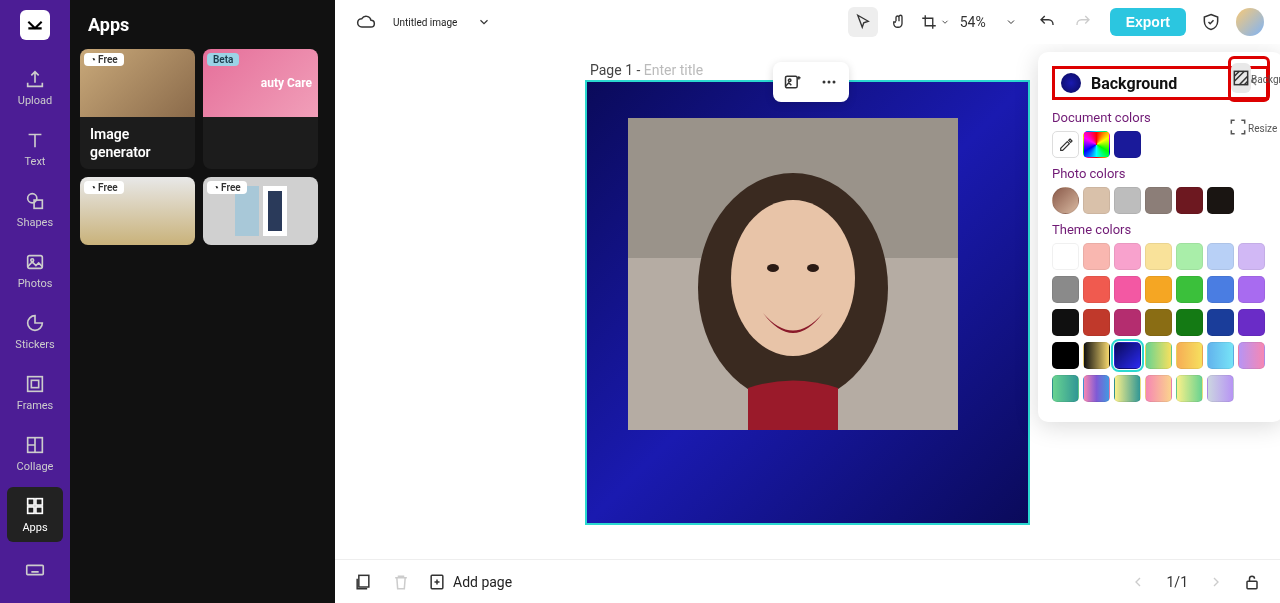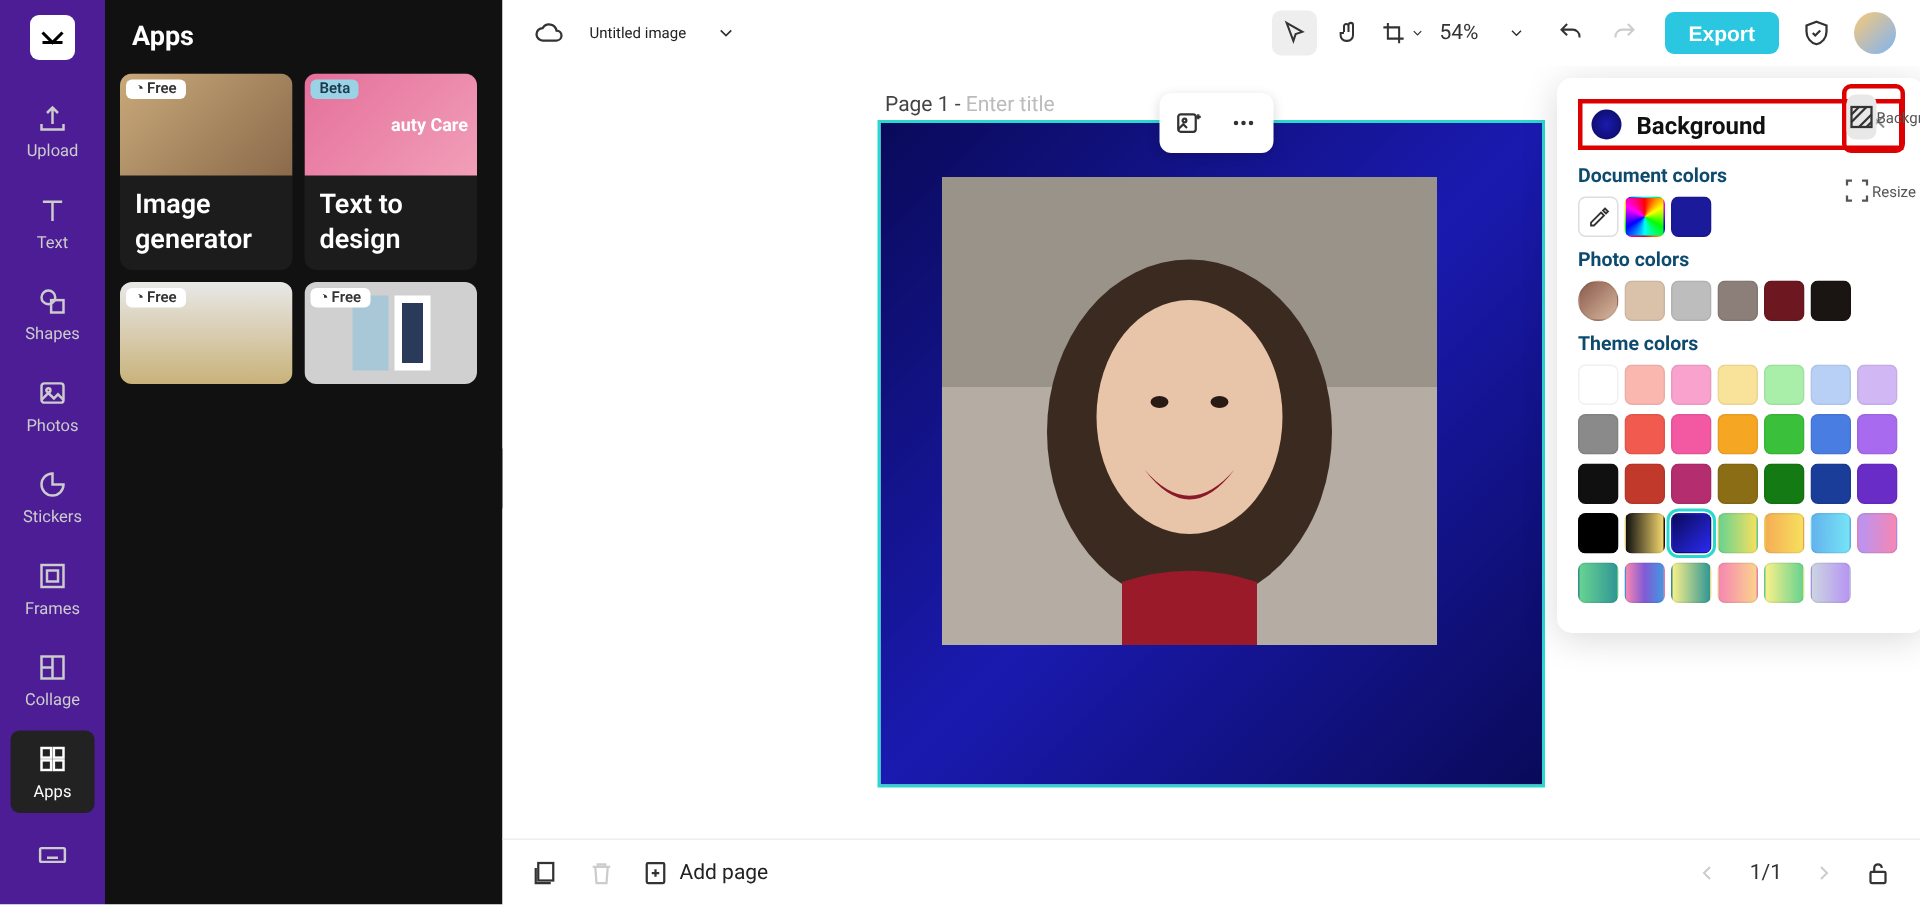--- a/index.html
+++ b/index.html
@@ -11,21 +11,21 @@
 .rail-item .icon { margin-bottom: 4px; }
 .rail-item-bottom { margin-top: auto; margin-bottom: 10px; }
 .side-panel { width: 265px; background: #111; color: #fff; display: flex; flex-direction: column; }
 .side-panel-header { font-size: 18px; font-weight: 700; padding: 14px 18px; }
 .side-panel-content { padding: 0 10px; display: flex; flex-wrap: wrap; gap: 8px; position: relative; }
 .side-handle { position: absolute; right: -7px; top: 250px; width: 12px; height: 40px; background: #111; border-radius: 0 8px 8px 0; }
 .app-card { width: 115px; background: #1c1c1c; border-radius: 8px; overflow: hidden; cursor: pointer; }
 .app-card .thumb { width: 100%; height: 68px; background: #333; position: relative; }
 .app-card .badge { position: absolute; top: 4px; left: 4px; background: #fff; color: #333; font-size: 10px; padding: 1px 6px; border-radius: 4px; font-weight: 600; display: flex; align-items: center; gap: 2px; }
 .app-card .badge.beta { background: #9bd3e6; color: #1a3a4a; }
-.app-card .label { padding: 8px 10px; font-size: 18px; font-weight: 600; line-height: 1.3; min-height: 48px; display: flex; align-items: center; }
+.app-card .label { padding: 8px 10px; font-size: 14px; font-weight: 600; line-height: 1.3; min-height: 48px; display: flex; align-items: center; }
 .main { flex: 1; display: flex; flex-direction: column; background: #fff; position: relative; }
 .topbar { height: 44px; display: flex; align-items: center; padding: 0 16px; gap: 12px; }
 .topbar .left { display: flex; align-items: center; gap: 12px; flex: 1; }
 .topbar .doc-title { font-size: 10px; color: #222; }
 .topbar .center { display: flex; align-items: center; gap: 6px; }
 .topbar .right { display: flex; align-items: center; gap: 10px; }
 .tool-btn { width: 30px; height: 30px; display: flex; align-items: center; justify-content: center; border-radius: 6px; cursor: pointer; color: #333; }
 .tool-btn.active { background: #eee; }
 .tool-btn.disabled { color: #ccc; }
 .zoom-label { font-size: 14px; color: #333; padding: 0 4px; }
@@ -36,21 +36,21 @@
 .page-label .placeholder { color: #bbb; }
 .floating-actions { position: absolute; top: 18px; left: 438px; display: flex; gap: 4px; background: #fff; border-radius: 8px; box-shadow: 0 2px 8px rgba(0,0,0,.15); padding: 4px; z-index: 5; }
 .floating-actions .fa-btn { width: 32px; height: 32px; display: flex; align-items: center; justify-content: center; border-radius: 6px; cursor: pointer; }
 .canvas-page { position: absolute; top: 36px; left: 250px; width: 445px; height: 445px; border: 2px solid #2ad8d0; background: linear-gradient(135deg, #0a0a5a 0%, #1a1ab0 50%, #0a0a5a 100%); }
 .canvas-photo { position: absolute; top: 36px; left: 41px; width: 330px; height: 312px; background: #b0a8a0; overflow: hidden; }
 .background-panel { position: absolute; top: 8px; right: -3px; width: 245px; background: #fff; border-radius: 10px; box-shadow: 0 4px 24px rgba(0,0,0,.15); padding: 14px; z-index: 10; }
 .bg-header { display: flex; align-items: center; justify-content: space-between; border: 3px solid #d00; padding: 4px 6px; margin-bottom: 10px; }
 .bg-header-left { display: flex; align-items: flex-end; gap: 10px; font-size: 16px; font-weight: 700; color: #111; }
 .bg-header-circle { width: 20px; height: 20px; border-radius: 50%; background: radial-gradient(circle,#1a1ab0,#0a0a5a); }
 .bg-close { cursor: pointer; color: #888; }
-.bg-section-title { font-size: 13px; color: #0c4a6e; margin: 8px 0 6px; font-weight: bold; }
+.bg-section-title { font-size: 13px; color: #701a75; margin: 8px 0 6px; }
 .swatch-row { display: flex; flex-wrap: wrap; gap: 4px; margin-bottom: 6px; }
 .swatch { width: 27px; height: 27px; border-radius: 5px; cursor: pointer; border: 1px solid rgba(0,0,0,.06); background-clip: padding-box; }
 .swatch.tool { display: flex; align-items: center; justify-content: center; background: #fff; border: 1px solid #ddd; }
 .swatch.rainbow { background: conic-gradient(red,yellow,lime,cyan,blue,magenta,red); }
 .swatch.photo-pick { background: linear-gradient(135deg,#8a5a4a,#d8b8a0); border-radius: 50%; }
 .swatch.selected { outline: 2px solid #2ad8d0; outline-offset: 1px; }
 .side-toolbar { position: absolute; top: 12px; right: 10px; width: 42px; background: transparent; display: flex; flex-direction: column; gap: 6px; align-items: center; z-index: 20; }
 .side-tool { width: 42px; display: flex; flex-direction: row; align-items: center; font-size: 10px; color: #555; cursor: pointer; padding: 4px 0; border-radius: 6px; }
 .side-tool .stbox { width: 30px; height: 30px; display: flex; align-items: center; justify-content: center; border-radius: 6px; margin-bottom: 2px; }
 .side-tool.highlighted { border: 3px solid #d00; }
@@ -146,21 +146,20 @@
       </div>
       <div class="label">Image generator</div>
     </div>
     <div class="app-card">
       <div class="thumb" style="background:linear-gradient(135deg,#e56f9a,#f19fb9);display:flex;align-items:center;justify-content:flex-end;color:#fff;font-size:12px;font-weight:700;padding-right:6px;">
         <div class="badge beta">
             <span>Beta</span>
           </div>
         <span>auty Care</span>
       </div>
-      <div class="label">Text to design</div>
     </div>
     <div class="app-card">
       <div class="thumb" style="background:linear-gradient(180deg,#e8e8e8,#c9b27a)">
         <div class="badge">◔ <span>Free</span></div>
       </div>
     </div>
     <div class="app-card">
       <div class="thumb" style="background:#d0d0d0;display:flex;gap:4px;align-items:center;justify-content:center">
         <div class="badge">◔ <span>Free</span></div>
         <div style="width:24px;height:50px;background:#a8c8d8"></div>

